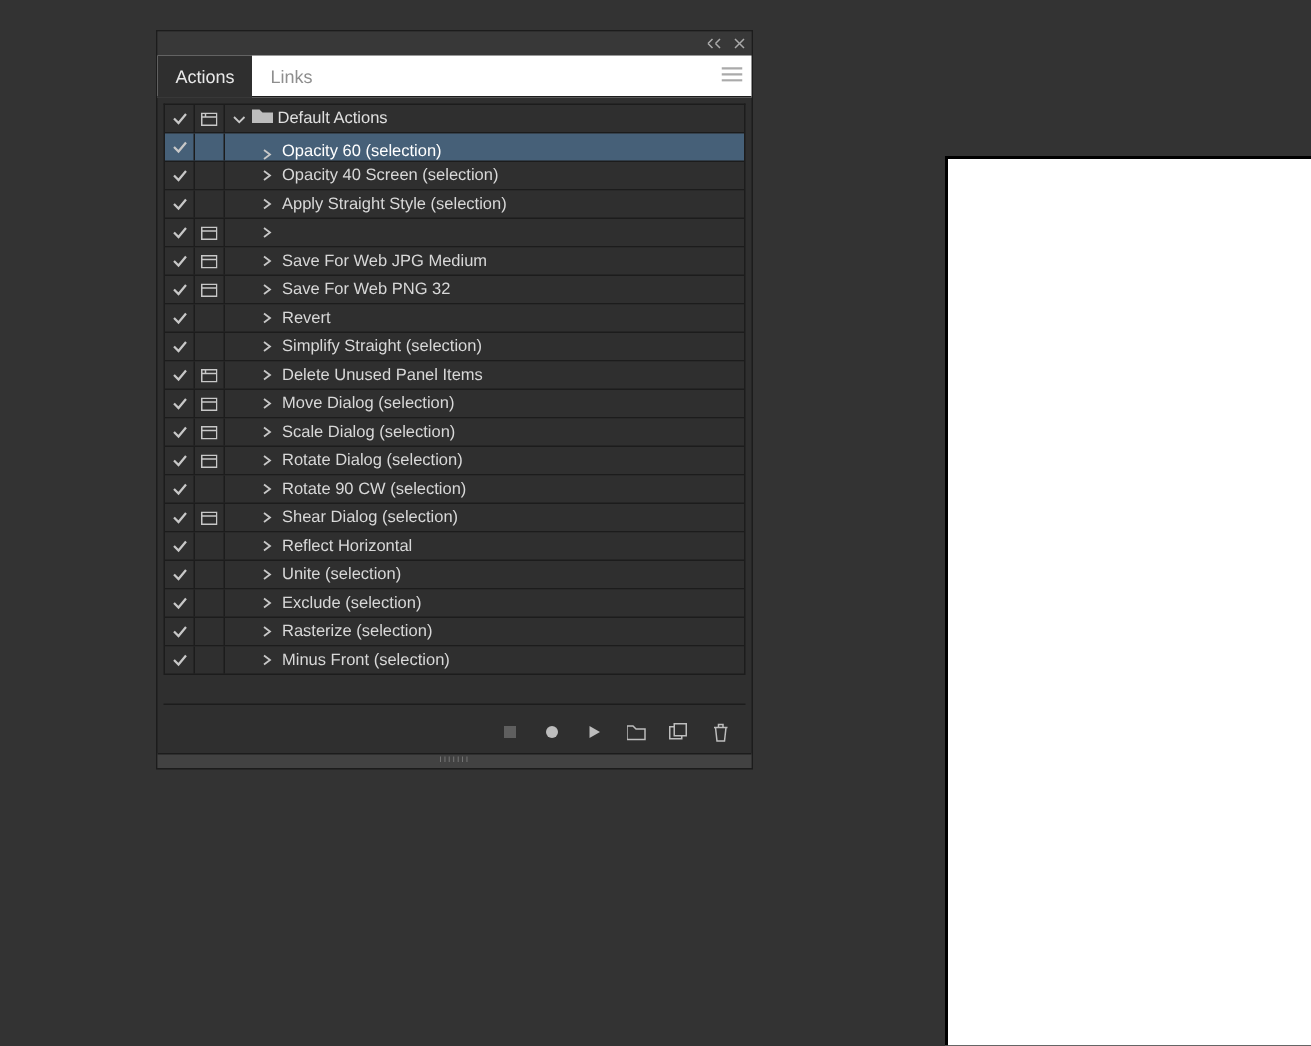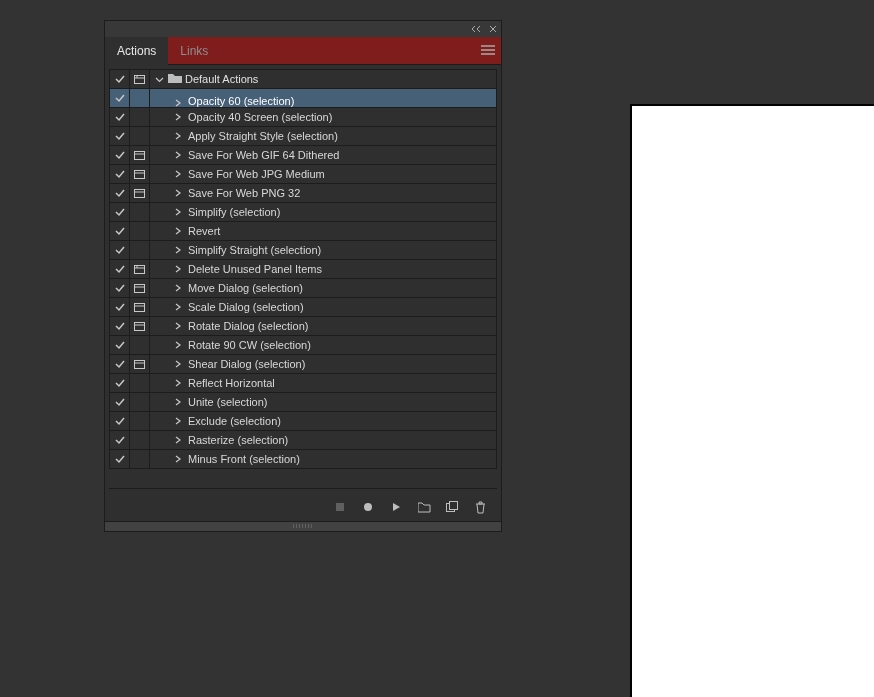--- a/index.html
+++ b/index.html
@@ -26,21 +26,21 @@
     background: #383838;
     display: flex;
     justify-content: flex-end;
     align-items: center;
     padding-right: 4px;
     gap: 6px;
   }
   .titlebar svg { display:block; }
   .tabbar {
     height: 28px;
-    background: #7f1d1d;
+    background: #ffffff;
     display: flex;
     align-items: stretch;
     border-bottom: 1px solid #1c1c1c;
     position: relative;
   }
   .tab {
     padding: 0 12px;
     display: flex;
     align-items: center;
     font-size: 12px;
@@ -247,21 +247,20 @@
               <rect x="0.5" y="0.5" width="10" height="8" fill="none" stroke="#c8c8c8"></rect>
               <line x1="0.5" y1="3" x2="10.5" y2="3" stroke="#c8c8c8"></line>
             </svg>
           </div>
           <div class="indent"></div>
           <div class="cell-chevron">
             <svg width="8" height="8" viewBox="0 0 8 8">
               <path d="M2 1 L6 4 L2 7" stroke="#c8c8c8" stroke-width="1.2" fill="none"></path>
             </svg>
           </div>
-          <div class="action-name">Save For Web GIF 64 Dithered</div>
         </div>
         <div class="row">
           <div class="cell-toggle">
             <svg width="12" height="12" viewBox="0 0 12 12">
               <path d="M2 6 L5 9 L10 3" stroke="#c8c8c8" stroke-width="1.5" fill="none"></path>
             </svg>
           </div>
           <div class="cell-dialog">
             <svg width="11" height="9" viewBox="0 0 11 9">
               <rect x="0.5" y="0.5" width="10" height="8" fill="none" stroke="#c8c8c8"></rect>
@@ -288,35 +287,20 @@
               <line x1="0.5" y1="3" x2="10.5" y2="3" stroke="#c8c8c8"></line>
             </svg>
           </div>
           <div class="indent"></div>
           <div class="cell-chevron">
             <svg width="8" height="8" viewBox="0 0 8 8">
               <path d="M2 1 L6 4 L2 7" stroke="#c8c8c8" stroke-width="1.2" fill="none"></path>
             </svg>
           </div>
           <div class="action-name">Save For Web PNG 32</div>
-        </div>
-        <div class="row">
-          <div class="cell-toggle">
-            <svg width="12" height="12" viewBox="0 0 12 12">
-              <path d="M2 6 L5 9 L10 3" stroke="#c8c8c8" stroke-width="1.5" fill="none"></path>
-            </svg>
-          </div>
-          <div class="cell-dialog"></div>
-          <div class="indent"></div>
-          <div class="cell-chevron">
-            <svg width="8" height="8" viewBox="0 0 8 8">
-              <path d="M2 1 L6 4 L2 7" stroke="#c8c8c8" stroke-width="1.2" fill="none"></path>
-            </svg>
-          </div>
-          <div class="action-name">Simplify (selection)</div>
         </div>
         <div class="row">
           <div class="cell-toggle">
             <svg width="12" height="12" viewBox="0 0 12 12">
               <path d="M2 6 L5 9 L10 3" stroke="#c8c8c8" stroke-width="1.5" fill="none"></path>
             </svg>
           </div>
           <div class="cell-dialog"></div>
           <div class="indent"></div>
           <div class="cell-chevron">

